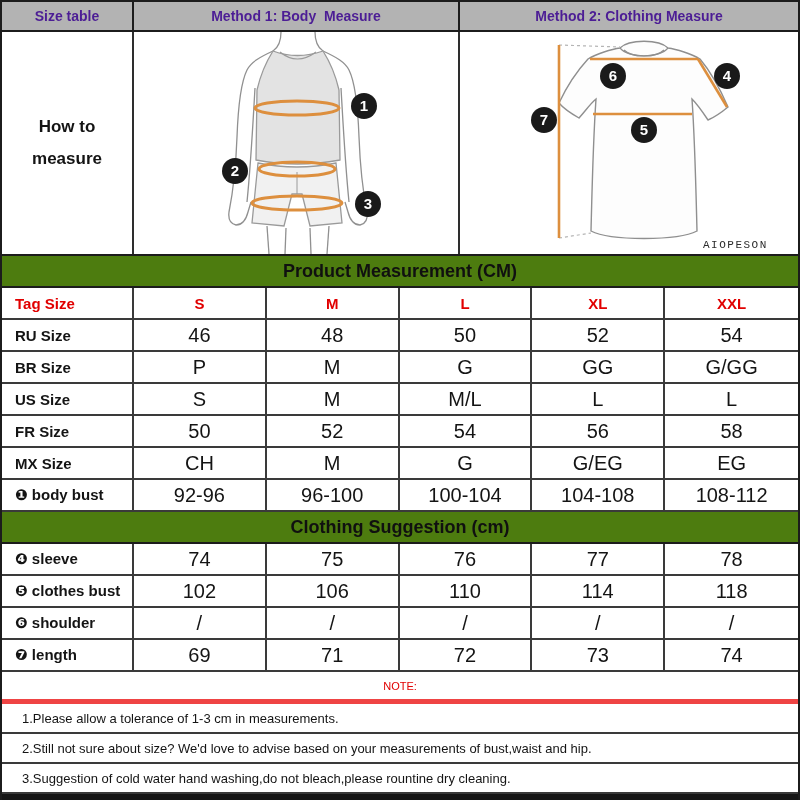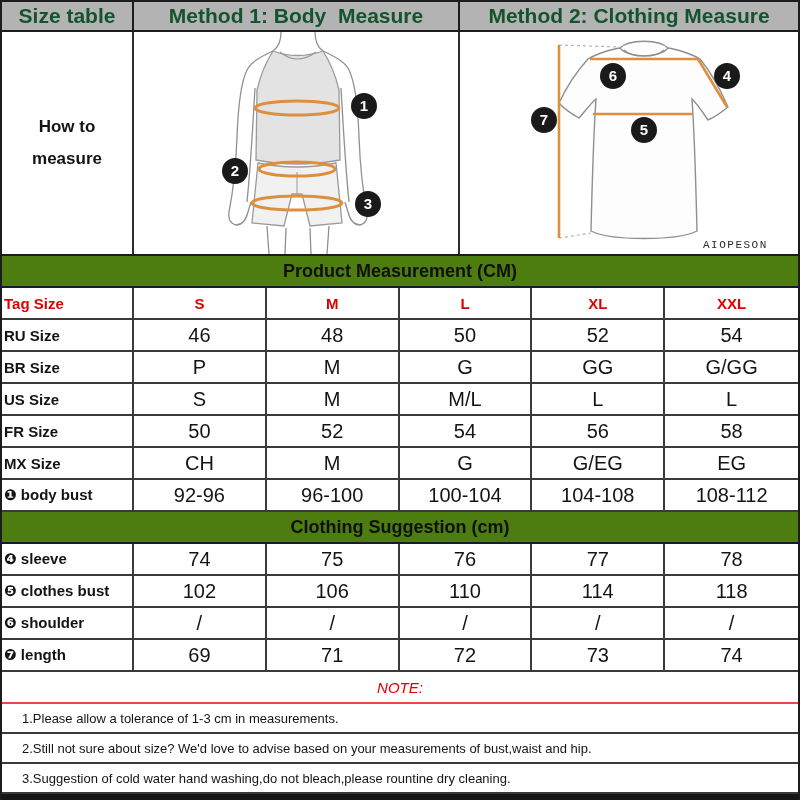--- a/index.html
+++ b/index.html
@@ -7,54 +7,54 @@
   body { font-family:"Liberation Sans","DejaVu Sans",sans-serif; color:#141414; }
   .sheet {
     width:800px; height:800px;
     border:2px solid #1c1c1c; border-bottom:none;
     display:flex; flex-direction:column; overflow:hidden; background:#fff;
   }
   
   .top-header { height:30px; display:grid; grid-template-columns:132px 326px 1fr; }
   .hdr-cell {
     background:#b3b3b3; display:flex; align-items:center; justify-content:center;
-    font-weight:bold; font-size:21px; color:#14532d;
+    font-weight:bold; font-size:14px; color:#4c1d95;
     border-right:2px solid #1c1c1c; border-bottom:2px solid #1c1c1c;
     white-space:pre; position:relative;
   }
   .hdr-cell:last-child { border-right:none; }
   
   .diagram-row { height:224px; display:grid; grid-template-columns:132px 326px 1fr; border-bottom:2px solid #1c1c1c; }
   .diagram-cell { border-right:2px solid #2e2e2e; background:#fff; overflow:hidden; }
   .diagram-cell:last-child { border-right:none; }
   .how {
     display:flex; align-items:center; justify-content:center; text-align:center;
     font-weight:bold; font-size:17px; line-height:32px; padding:0 23px;
   }
   
   .band {
     height:32px; background:#4d7c0f; display:flex; align-items:center; justify-content:center;
     font-weight:bold; font-size:18px; color:#101010; border-bottom:2px solid #1c1c1c;
   }
   
   .m-row { height:32px; display:grid; grid-template-columns:132px repeat(5,1fr); border-bottom:2px solid #3a3a3a; }
   .m-row .lab {
-    display:flex; align-items:center; padding-left:2px;
+    display:flex; align-items:center; padding-left:13px;
     font-weight:bold; font-size:15px; border-right:2px solid #3a3a3a;
   }
   .m-row .val {
     display:flex; align-items:center; justify-content:center;
     font-size:20px; border-right:2px solid #3a3a3a;
   }
   .m-row .val:last-child { border-right:none; }
   .m-row.red-row .lab, .m-row.red-row .val { color:#e10000; font-weight:bold; font-size:15px; }
   
   .note-band {
     height:32px; display:flex; align-items:center; justify-content:center;
-    color:#e10000; font-size:15px; border-bottom:2px solid #ef4444;font-style:italic;
+    color:#e10000; font-size:11px; border-bottom:5px solid #ef4444;
   }
   .note-row {
     height:30px; display:flex; align-items:center; padding-left:20px;
     font-size:13px; border-bottom:2px solid #3a3a3a;
   }
   .bottom-bar { height:6px; background:#161616; margin-top:auto; }
   svg { display:block; }
 </style>
 </head>
 <body>

